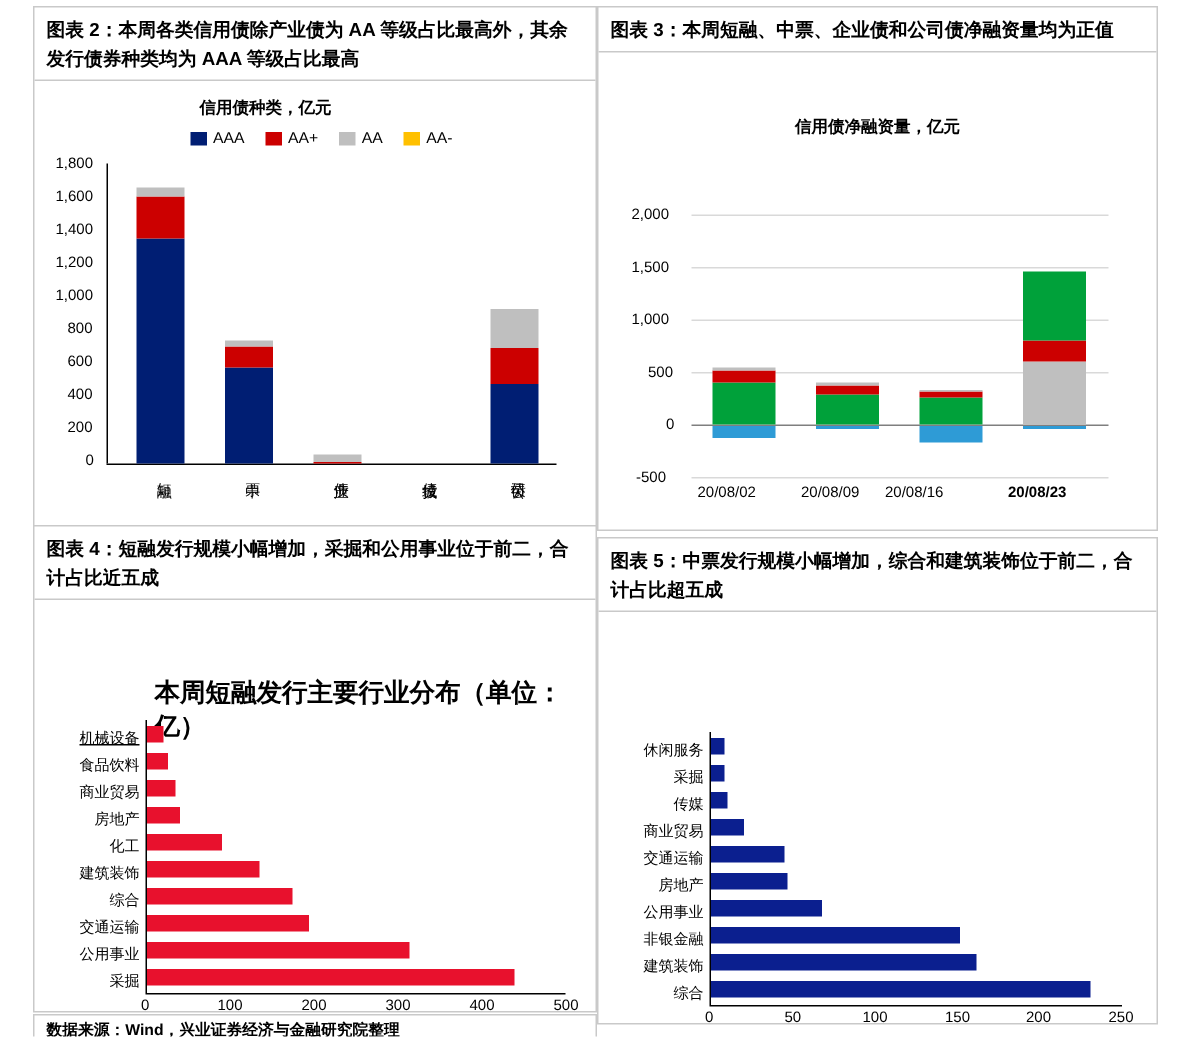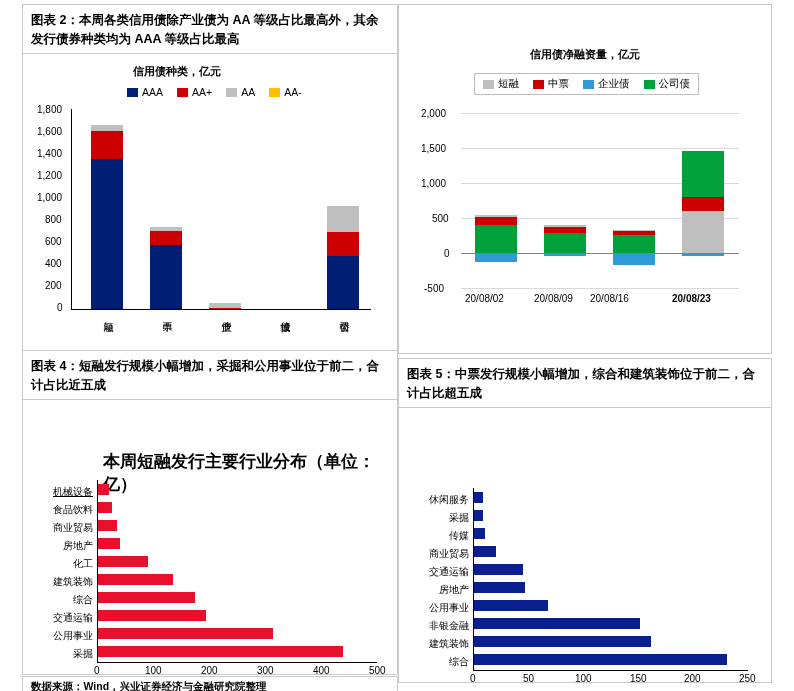--- a/index.html
+++ b/index.html
@@ -103,41 +103,24 @@
       <div class="v-label" style="left:78px; top:260px;">短融</div>
       <div class="v-label" style="left:137px; top:260px;">中票</div>
       <div class="v-label" style="left:196px; top:260px;">产业债</div>
       <div class="v-label" style="left:255px; top:260px;">城投债</div>
       <div class="v-label" style="left:314px; top:260px;">公司债</div>
     </div>
     <div class="source" style="position:absolute; left:-1px; right:-1px; bottom:-24px; border-left:1px solid #c9c9c9; border-right:1px solid #c9c9c9;">数据来源：Wind，兴业证券经济与金融研究院整理</div>
   </div>
 
   <div class="panel" style="left:398px; top:4px; width:374px; height:350px;">
+    <div class="panel-title">图表 3：本周短融、中票、企业债和公司债净融资量均为正值</div>
     <div class="chart-area" style="height:305px;">
       <div style="position:absolute; left:0; right:0; top:42px; text-align:center; font-size:11px; font-weight:bold;">信用债净融资量，亿元</div>
 
-      <div class="legend-box" style="left:75px; top:68px;">
-        <div class="legend-item">
-          <span class="sw" style="background:#bfbfbf"></span>
-          <span>短融</span>
-        </div>
-        <div class="legend-item">
-          <span class="sw" style="background:#cc0000"></span>
-          <span>中票</span>
-        </div>
-        <div class="legend-item">
-          <span class="sw" style="background:#2e9bd6"></span>
-          <span>企业债</span>
-        </div>
-        <div class="legend-item">
-          <span class="sw" style="background:#00a13a"></span>
-          <span>公司债</span>
-        </div>
-      </div>
 
       <div class="tick-label" style="left:22px; top:103px;">2,000</div>
       <div class="tick-label" style="left:22px; top:138px;">1,500</div>
       <div class="tick-label" style="left:22px; top:173px;">1,000</div>
       <div class="tick-label" style="left:33px; top:208px;">500</div>
       <div class="tick-label" style="left:45px; top:243px;">0</div>
       <div class="tick-label" style="left:25px; top:278px;">-500</div>
 
       <div class="gridline" style="left:62px; top:108px; width:278px;"></div>
       <div class="gridline" style="left:62px; top:143px; width:278px;"></div>

